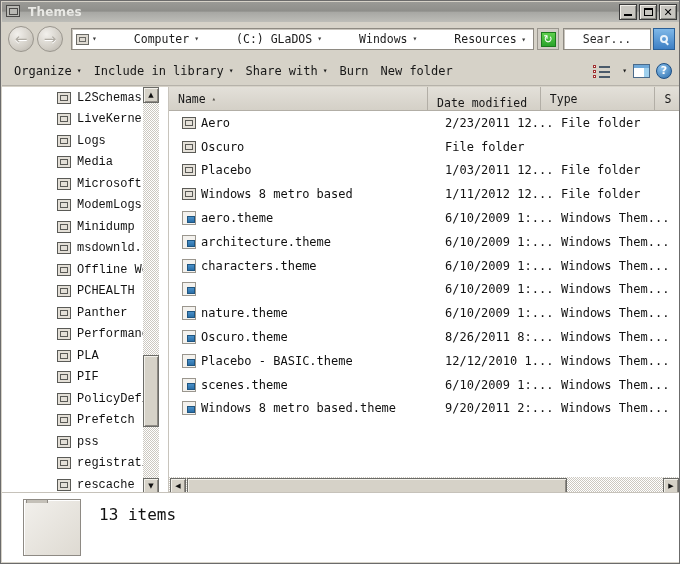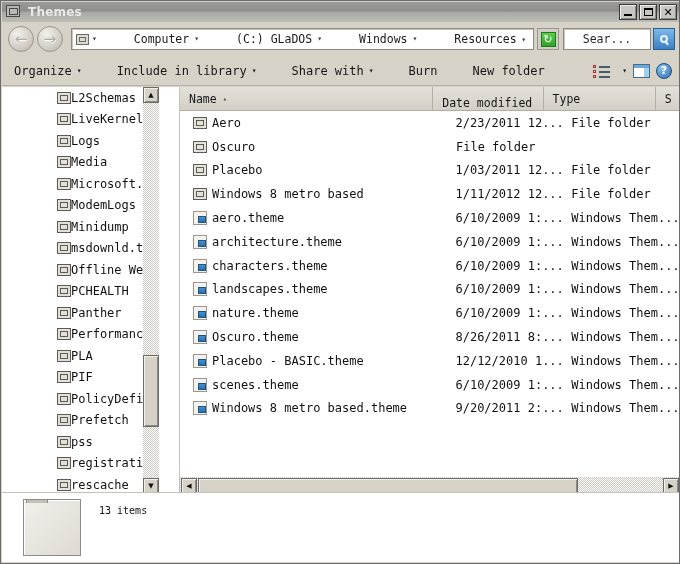--- a/index.html
+++ b/index.html
@@ -228,21 +228,20 @@
   
   .cmdbar {
     position: absolute;
     left: 1px; top: 55px;
     width: 678px; height: 30px;
     background: #d6d2c8;
     border-bottom: 1px solid #b6b2aa;
     display: flex;
     align-items: center;
     box-sizing: border-box;
-    gap: 23px;
   }
   .cmd-item {
     display: flex;
     align-items: center;
     font-size: 12px;
     color: #171717;
     padding: 3px 6px;
     white-space: nowrap;
   }
   .cmd-item:first-child { margin-left: 6px; }
@@ -342,23 +341,25 @@
     flex: none;
   }
   .tree-folder:before {
     content:"";
     position:absolute; left:2px; top:2px;
     width:8px; height:6px;
     border:1px solid #5a5a56;
     box-sizing:border-box;
   }
   .tree-label {
+    margin-left: 6px;
     font-size: 12px;
     color: #111;
     white-space: nowrap;
+    font-family: Liberation Mono, monospace;
   }
 
   
   .nav-vscroll {
     position: absolute;
     right: 6px; top: 0;
     width: 16px; height: 407px;
     background-image:
       linear-gradient(45deg, #ffffff 25%, transparent 25%, transparent 75%, #ffffff 75%),
       linear-gradient(45deg, #ffffff 25%, transparent 25%, transparent 75%, #ffffff 75%);
@@ -400,21 +401,20 @@
 
   
   .listpane {
     position: relative;
     flex: 1;
     height: 100%;
     background: #ffffff;
     box-sizing: border-box;
     overflow: hidden;
     border-left: 1px solid #c8c4bc;
-    margin-left: 11px;
   }
   .col-headers {
     display: flex;
     height: 24px;
     background: #d6d2c8;
     border-bottom: 1px solid #b2aea6;
     box-sizing: border-box;
   }
   .col-header {
     display: flex;
@@ -561,21 +561,21 @@
     left: 2px; top: -1px;
     width: 22px; height: 4px;
     background: #c4c0b8;
     border: 1px solid #8e8a84;
     border-bottom: none;
     box-sizing: border-box;
   }
   .status-text {
     margin-left: 18px;
     margin-top: 12px;
-    font-size: 10px;
+    font-size: 16px;
     color: #111;
     white-space: nowrap;
   }
 </style>
 </head>
 <body>
 
 <div class="window">
 
   <div class="titlebar">
@@ -839,21 +839,20 @@
             <span class="icon-theme"></span>
             <span class="cell-label">characters.theme</span>
           </div>
           <div class="cell date">6/10/2009 1:...</div>
           <div class="cell type">Windows Them...</div>
         </div>
 
         <div class="row">
           <div class="cell name">
             <span class="icon-theme"></span>
-            <span class="cell-label">landscapes.theme</span>
           </div>
           <div class="cell date">6/10/2009 1:...</div>
           <div class="cell type">Windows Them...</div>
         </div>
 
         <div class="row">
           <div class="cell name">
             <span class="icon-theme"></span>
             <span class="cell-label">nature.theme</span>
           </div>

